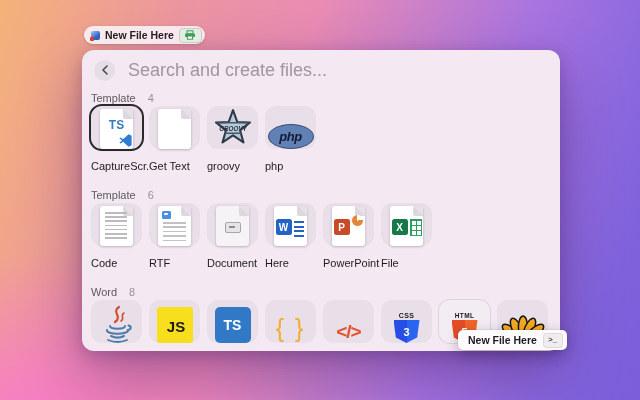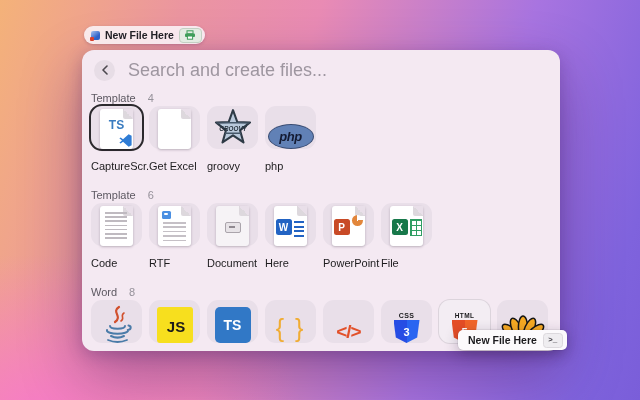--- a/index.html
+++ b/index.html
@@ -155,21 +155,21 @@
           </g>
           <text x="20" y="22.5" font-size="6" font-weight="bold" font-style="italic" fill="#27323d" text-anchor="middle" font-family="Liberation Sans">GROOVY</text>
         </svg>
       </div>
       <div class="tile">
         <span class="phpov">php</span>
       </div>
     </div>
     <div class="lrow" style="top:110px">
       <div class="lslot">CaptureScr...</div>
-      <div class="lslot">Get Excel</div>
+      <div class="lslot">Get Text</div>
       <div class="lslot">groovy</div>
       <div class="lslot">php</div>
     </div>
   </div>
 
   <div>
     <div class="shead" style="top:139px">
       <span class="stitle">Template</span>
       <span class="scount">6</span>
     </div>

